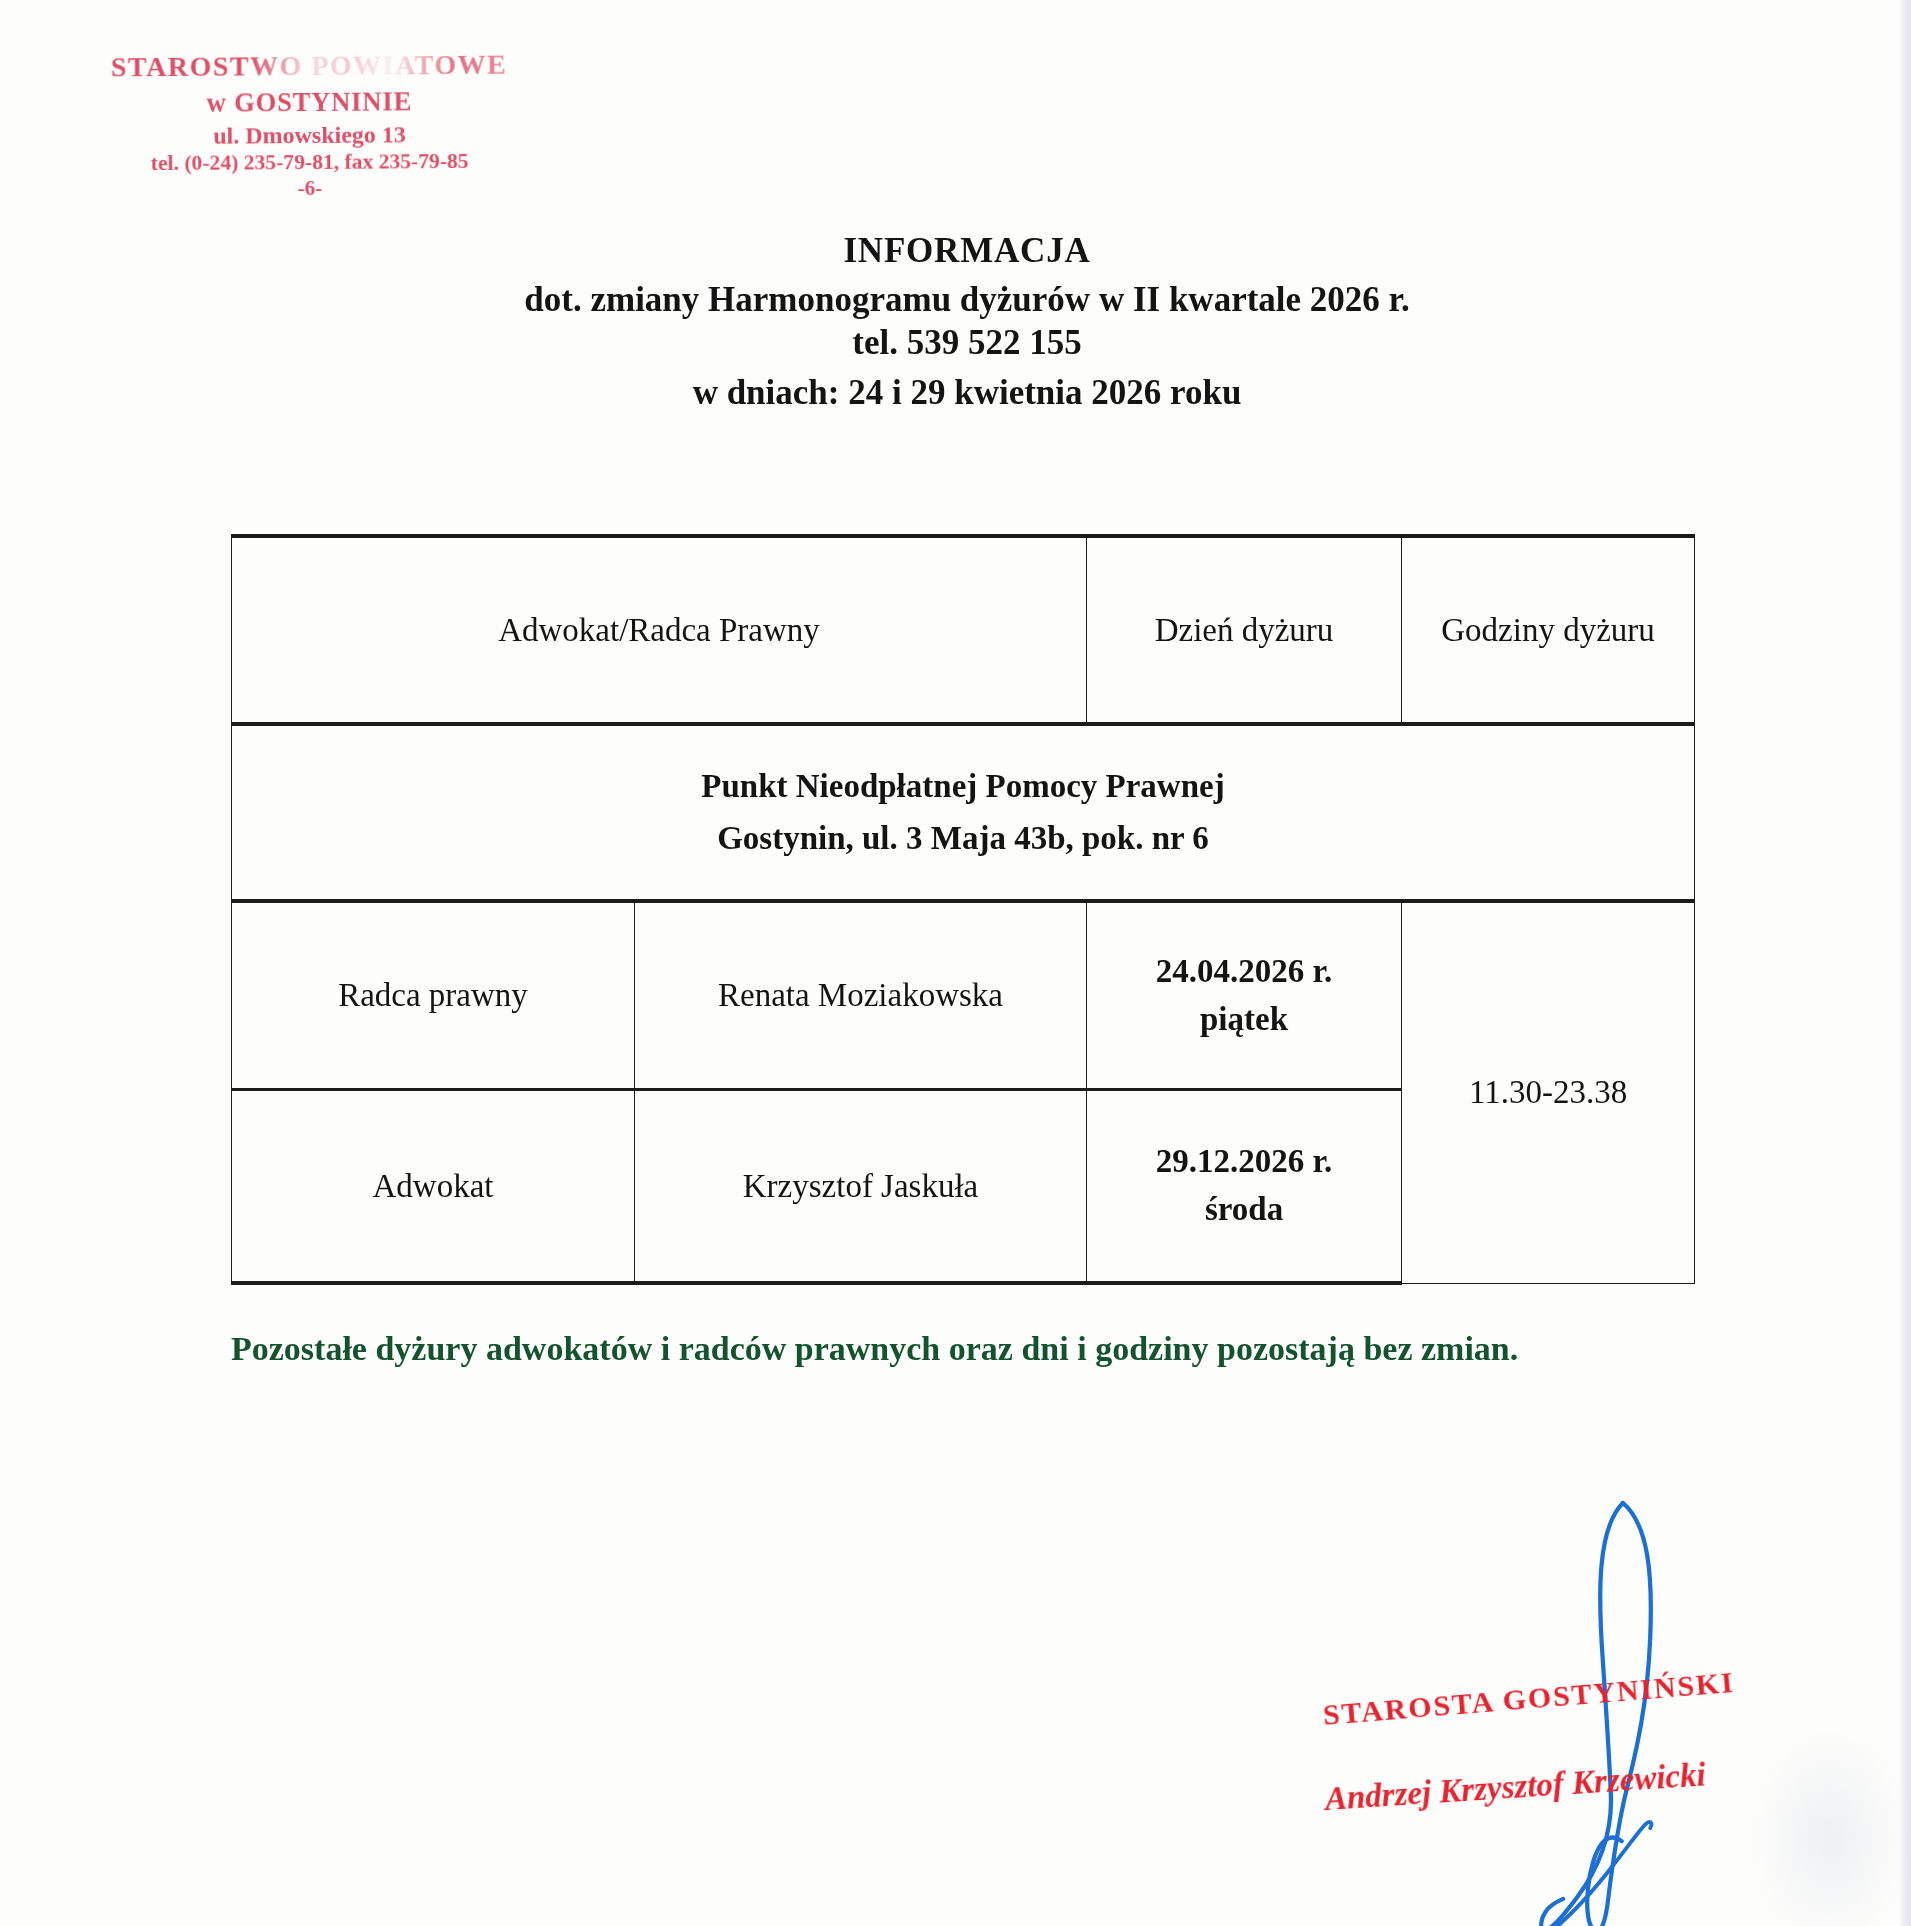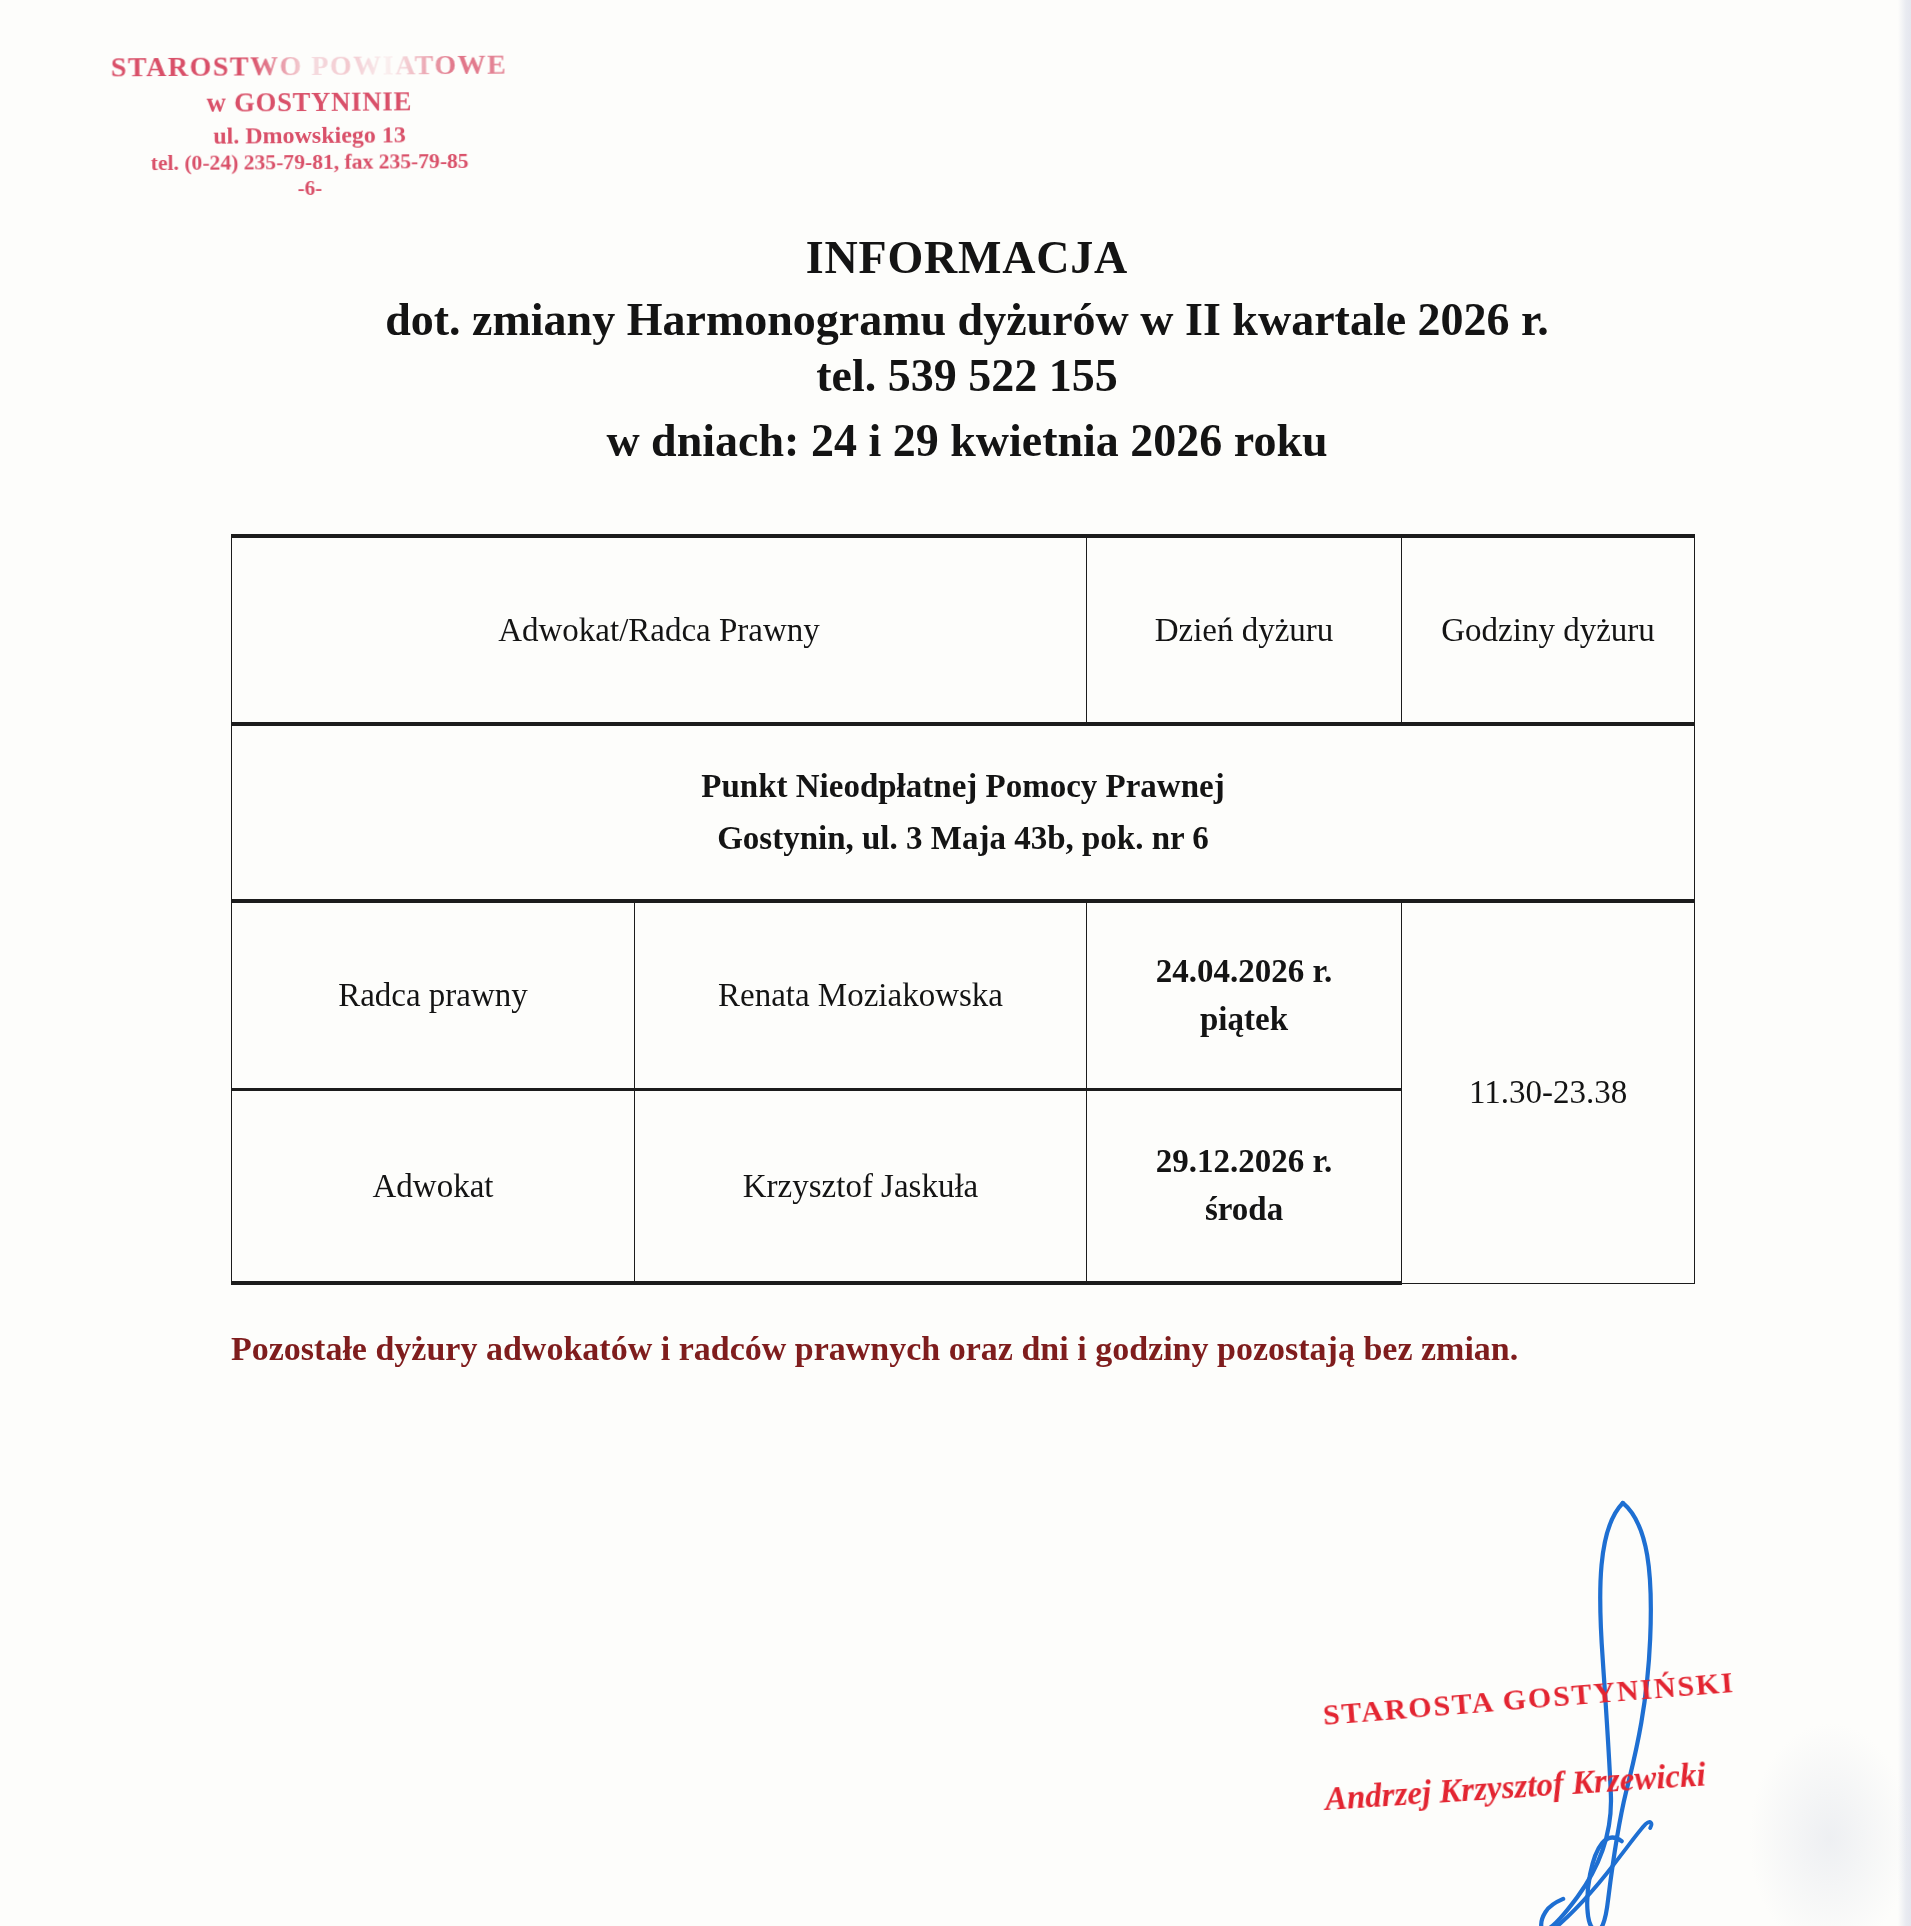--- a/index.html
+++ b/index.html
@@ -38,21 +38,21 @@
     -webkit-mask-image:linear-gradient(90deg,rgba(0,0,0,.35) 0%,#000 22%,#000 78%,rgba(0,0,0,.45) 100%);
     mask-image:linear-gradient(90deg,rgba(0,0,0,.35) 0%,#000 22%,#000 78%,rgba(0,0,0,.45) 100%);
   }
   .stamp-tl .s3{font-size:24px;font-weight:600;margin-top:3.9px;line-height:1.1;}
   .stamp-tl .s4{font-size:21.6px;font-weight:600;margin-top:3.1px;line-height:1.1;}
   .stamp-tl .s5{font-size:21px;font-weight:600;margin-top:2.3px;line-height:1.1;}
 
   
   .header{
     position:absolute;left:58px;top:230px;width:1818px;
-    text-align:center;font-weight:bold;font-size:46px;line-height:1.22;
+    text-align:center;font-weight:bold;font-size:35px;line-height:1.22;
     color:#141414;
   }
   .header .h-title{margin-bottom:6.2px;letter-spacing:0.8px;}
   .header .h-last{margin-top:8px;}
 
   
   table.sched{
     position:absolute;left:231px;top:534px;width:1462px;
     border-collapse:collapse;table-layout:fixed;
     font-size:33px;color:#141414;
@@ -68,21 +68,21 @@
   tr.r-one td.rb{border-bottom-width:3.9px;}
   tr.r-two td{height:190px;border-bottom-width:4.2px;}
   td.hours{font-weight:normal;border-bottom-width:4.2px;}
   .date{font-weight:bold;line-height:1.45;}
   .weekday{font-weight:bold;line-height:1.45;}
   .sect-line{line-height:1.55;}
 
   
   .closing{
     position:absolute;left:231px;top:1330px;width:1472px;
-    font-weight:bold;font-size:34px;white-space:nowrap;color:#7f1d1d;
+    font-weight:bold;font-size:34px;white-space:nowrap;color:#14532d;
   }
 
   
   .stamp-title{
     position:absolute;left:1323px;top:1698px;
     font-size:30px;font-weight:bold;letter-spacing:1.9px;
     color:#e32531;transform:rotate(-4.6deg);transform-origin:left center;
     filter:blur(0.4px);white-space:nowrap;
   }
   .stamp-name{

